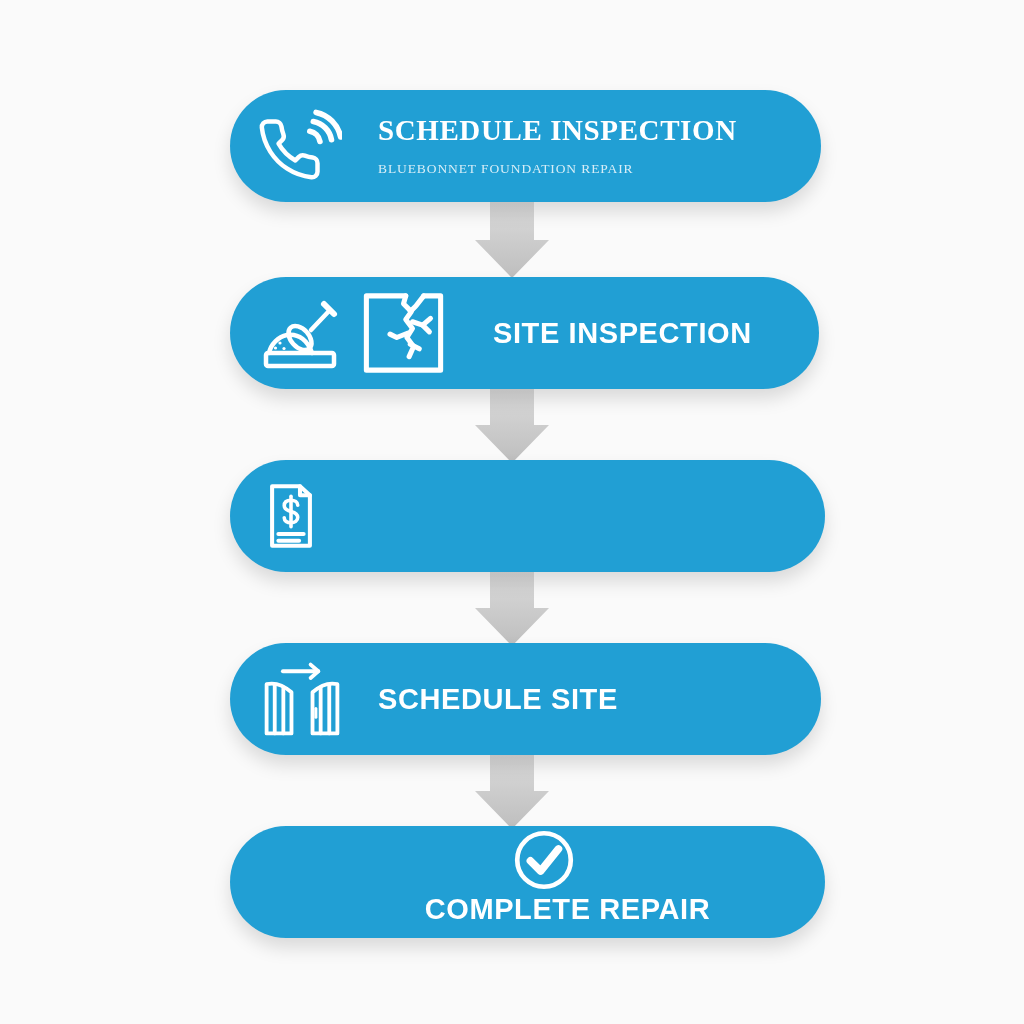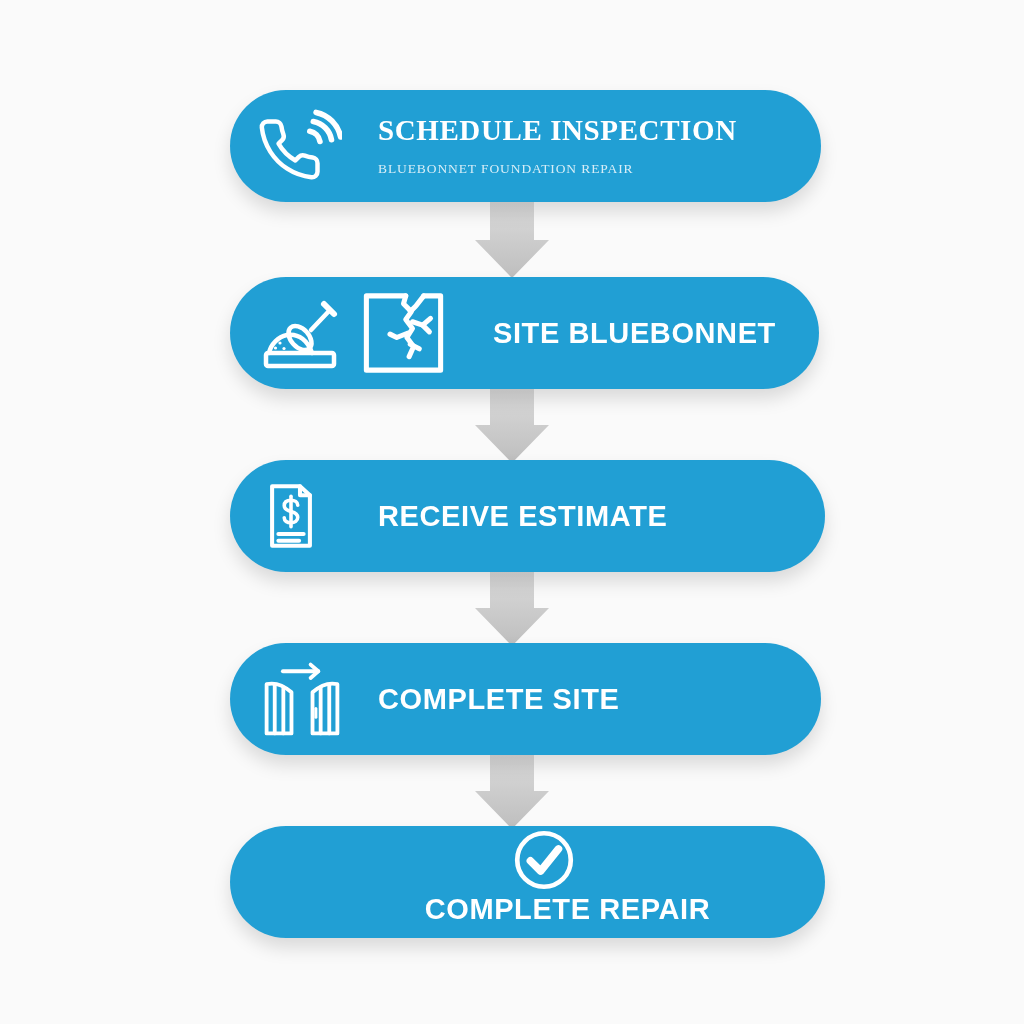--- a/index.html
+++ b/index.html
@@ -122,56 +122,55 @@
     </svg>
     <svg class="icon-gap" width="95" height="90" viewBox="0 0 80 80" fill="none" stroke="#FFFFFF" stroke-width="4.5" stroke-linecap="round" stroke-linejoin="round">
       <path d="M42 7 L7 7 L7 73 L73 73 L73 7 L58 7"></path>
       <path d="M42 7 L40 14 L47 21 L42 28 L48 36 L43 44 L49 52 L45 61"></path>
       <path d="M58 7 L51 16 L46 21"></path>
       <path d="M48 30 L57 33 L64 27"></path>
       <path d="M57 33 L63 39"></path>
       <path d="M44 40 L34 44 L28 41"></path>
       <path d="M46 50 L54 54"></path>
     </svg>
-    <div class="step-title ml-42">SITE BLUEBONNET</div>
+    <div class="step-title ml-42">SITE INSPECTION</div>
   </div>
 
   <svg class="flow-arrow arrow-2" viewBox="0 0 76 79">
     <polygon points="16,0 60,0 60,40 75,40 38,78 1,40 16,40" fill="url(#arrowGrad)"></polygon>
   </svg>
 
   <div class="pill pill-3">
     <svg width="58" height="72" viewBox="0 0 64 80" fill="none" stroke="#FFFFFF" stroke-width="4.5" stroke-linecap="round" stroke-linejoin="round">
       <path d="M42 7 L11 7 L11 73 L53 73 L53 17 Z"></path>
       <path d="M42 7 L42 17 L53 17"></path>
       <line x1="32" y1="18" x2="32" y2="52" stroke-width="4"></line>
       <path d="M39.5 28 C39.5 24.5 36 22.5 32 22.5 C27.5 22.5 24.5 24.5 24.5 28.5 C24.5 32.5 28.5 34 32 35 C35.5 36 39.5 37.5 39.5 41.5 C39.5 45.5 36 47.5 32 47.5 C27.5 47.5 24.5 45.5 24.5 42" stroke-width="4"></path>
       <line x1="18" y1="60" x2="46" y2="60"></line>
       <line x1="18" y1="67.5" x2="41" y2="67.5"></line>
     </svg>
-    <div class="step-title ml-58">RECEIVE ESTIMATE</div>
   </div>
 
   <svg class="flow-arrow arrow-3" viewBox="0 0 76 79">
     <polygon points="16,0 60,0 60,40 75,40 38,78 1,40 16,40" fill="url(#arrowGrad)"></polygon>
   </svg>
 
   <div class="pill pill-4">
     <svg width="88" height="80" viewBox="0 0 92 80" fill="none" stroke="#FFFFFF" stroke-width="4" stroke-linecap="round" stroke-linejoin="round">
       <line x1="26" y1="11" x2="63" y2="11"></line>
       <path d="M55 4 L63 11 L55 18"></path>
       <path d="M9 24.5 L9 76 L35 76 L35 33 Q 22 21.5 9 24.5 Z"></path>
       <line x1="17.5" y1="25" x2="17.5" y2="76"></line>
       <line x1="26.5" y1="27.5" x2="26.5" y2="76"></line>
       <path d="M83 24.5 L83 76 L57 76 L57 33 Q 70 21.5 83 24.5 Z"></path>
       <line x1="74.5" y1="25" x2="74.5" y2="76"></line>
       <line x1="65.5" y1="27.5" x2="65.5" y2="76"></line>
       <line x1="60.5" y1="50" x2="60.5" y2="59" stroke-width="3.2"></line>
     </svg>
-    <div class="step-title ml-32">COMPLETE SITE</div>
+    <div class="step-title ml-32">SCHEDULE SITE</div>
   </div>
 
   <svg class="flow-arrow arrow-4" viewBox="0 0 76 79">
     <polygon points="16,0 60,0 60,40 75,40 38,78 1,40 16,40" fill="url(#arrowGrad)"></polygon>
   </svg>
 
   <div class="pill pill-5">
     <svg width="68" height="68" viewBox="0 0 80 80" fill="none" stroke="#FFFFFF" stroke-linecap="round" stroke-linejoin="round">
       <circle cx="40" cy="40" r="31.5" stroke-width="5.5"></circle>
       <path d="M24 41 L36 53 L57 27" stroke-width="9"></path>

